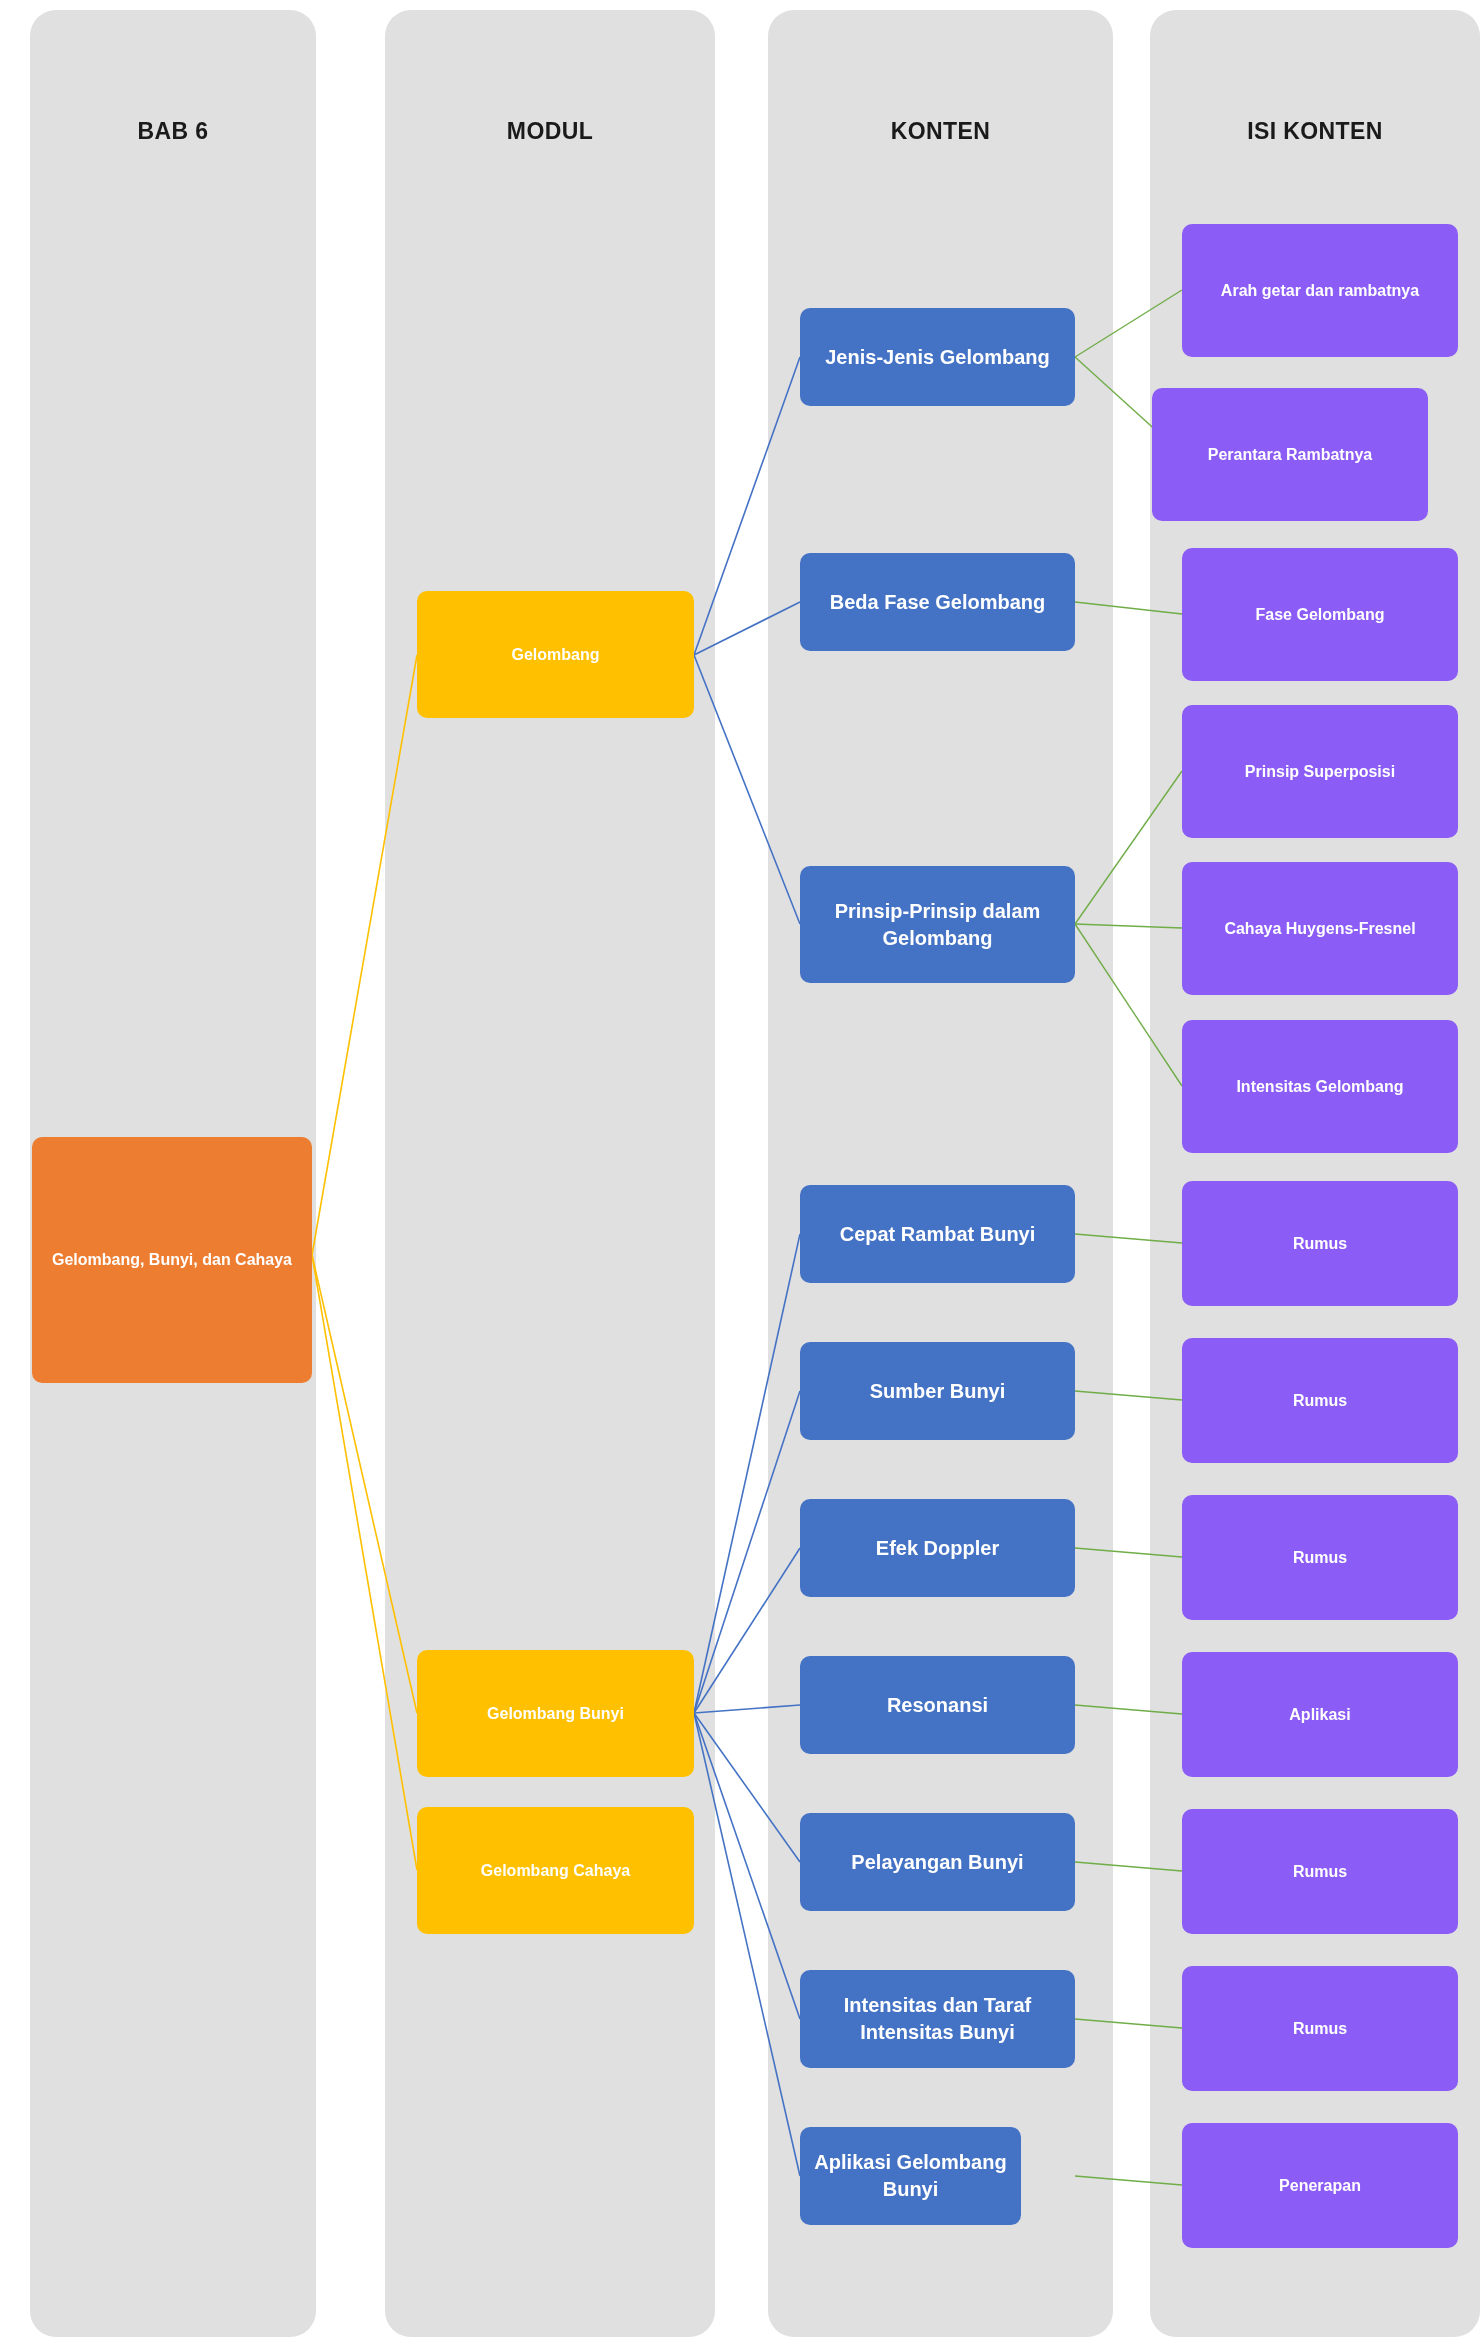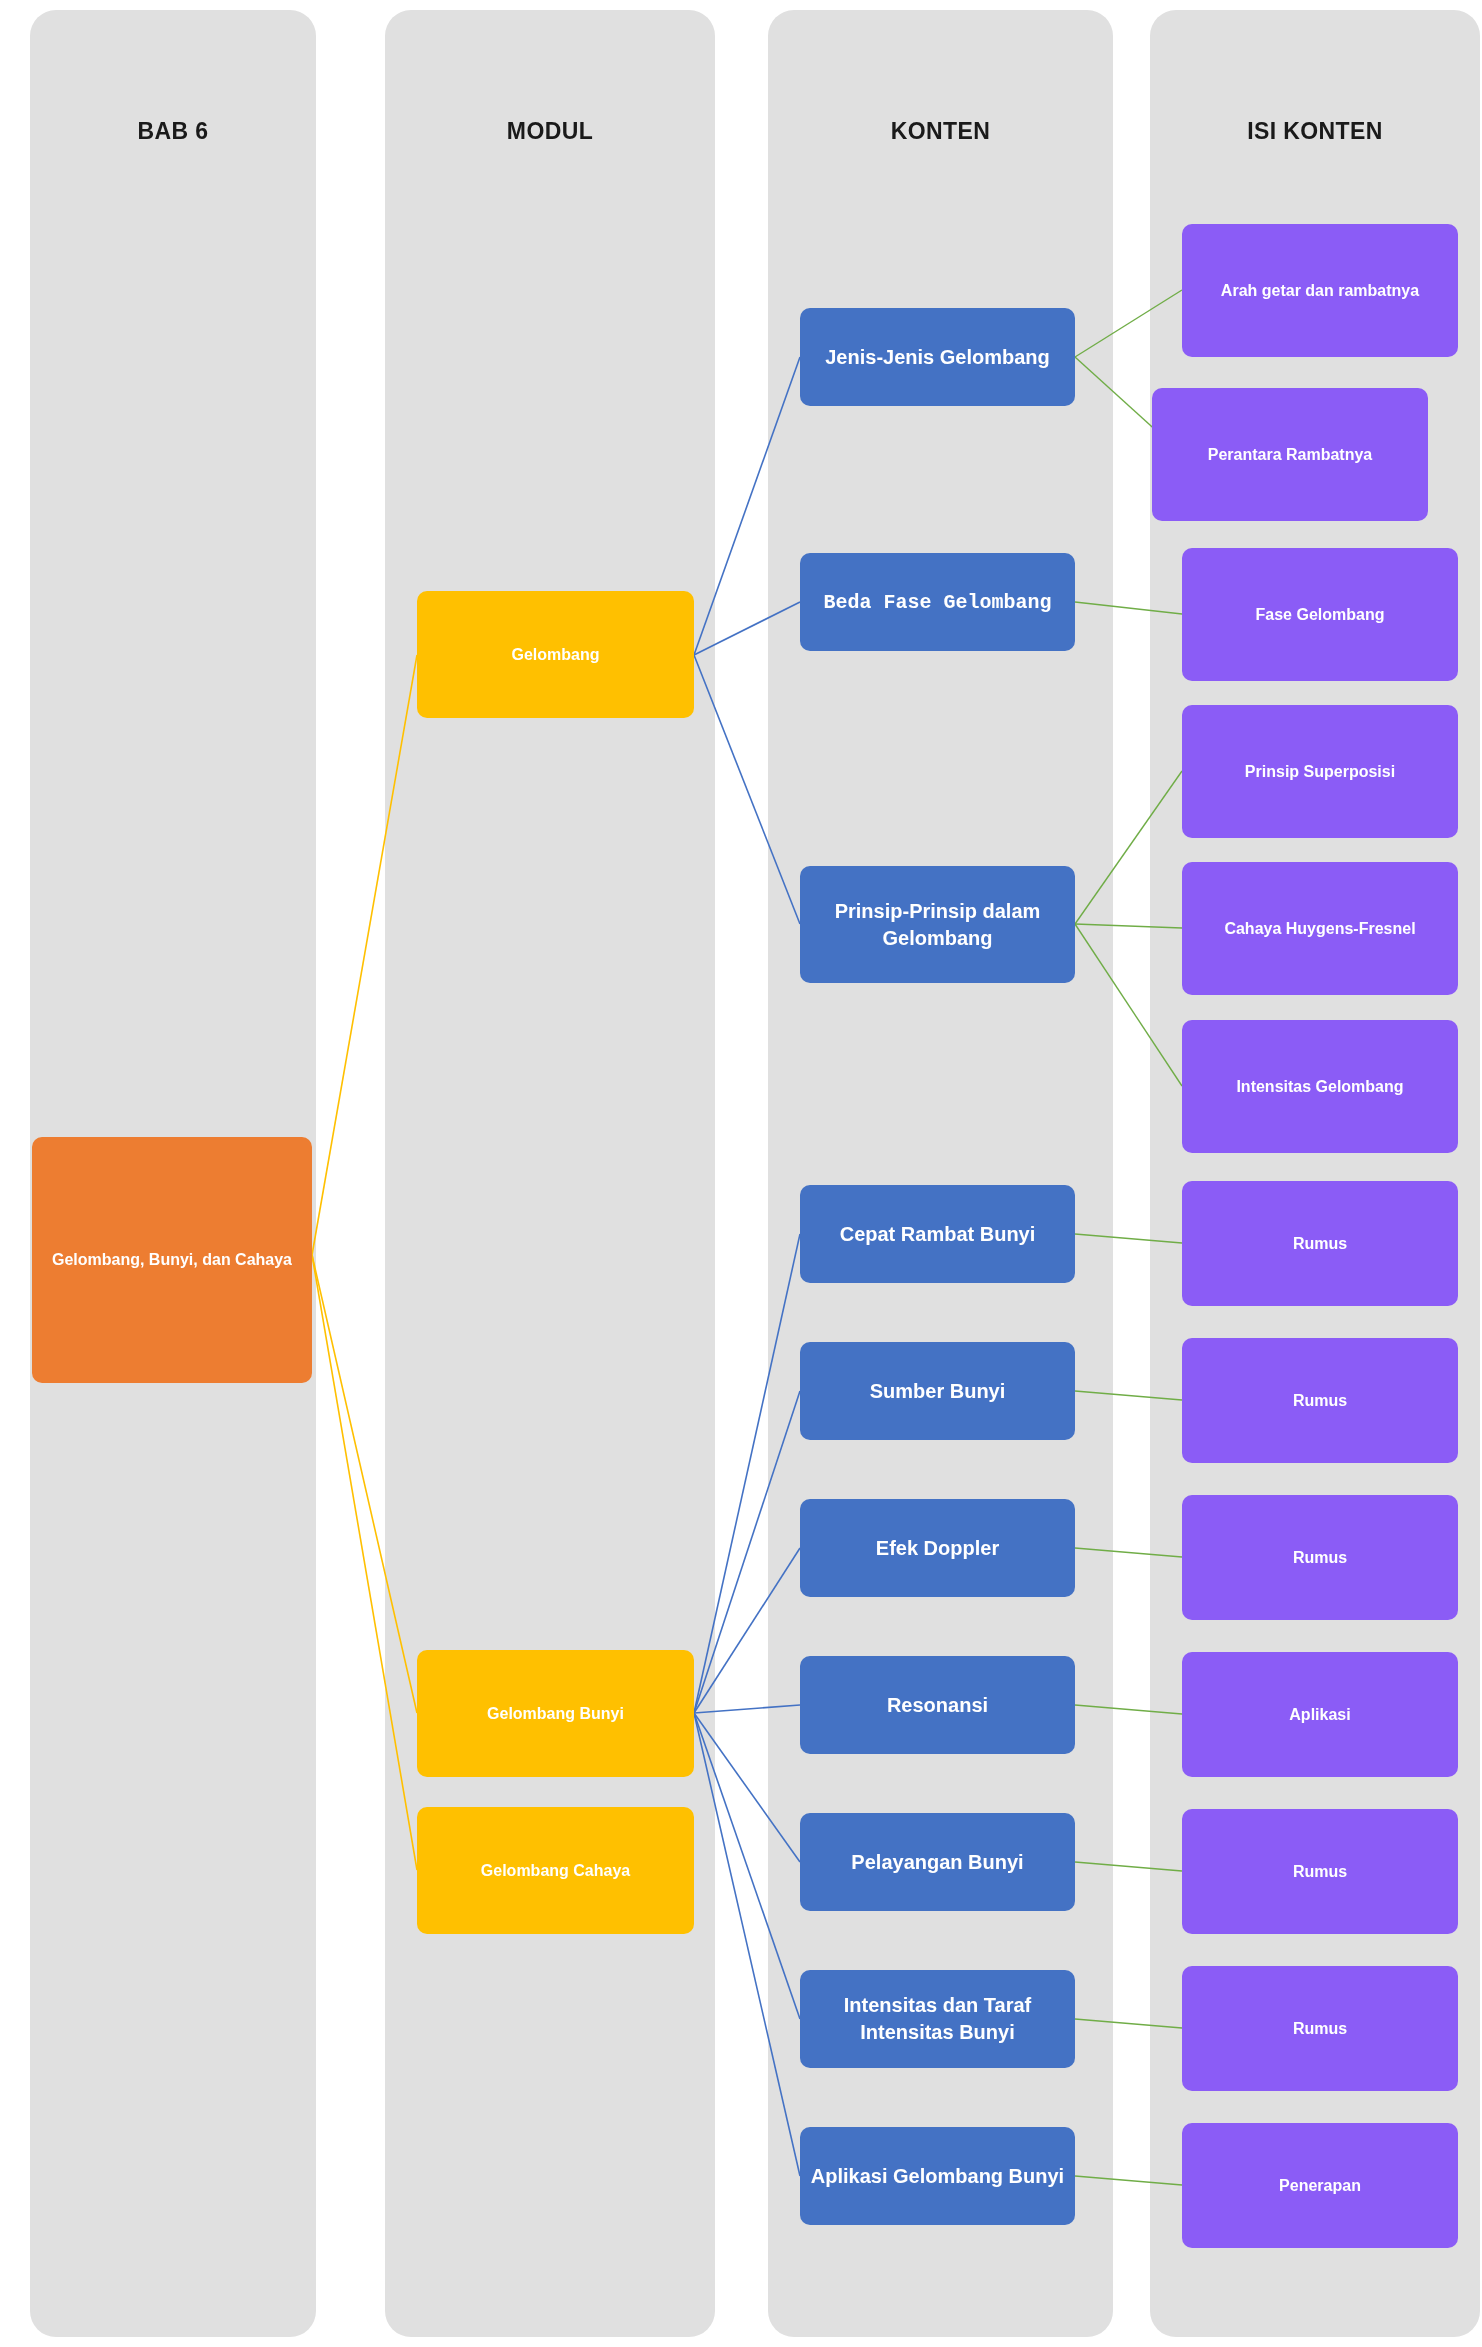--- a/index.html
+++ b/index.html
@@ -100,29 +100,29 @@
       <path d="M1075,1862 L1182,1871" stroke="#70ad47" stroke-width="1.4" fill="none"></path>
       <path d="M1075,2019 L1182,2028" stroke="#70ad47" stroke-width="1.4" fill="none"></path>
       <path d="M1075,2176 L1182,2185" stroke="#70ad47" stroke-width="1.4" fill="none"></path>
     </svg>
   <div id="nodes">
       <div class="node node-bab" style="left: 32px; top: 1137px; width: 280px; height: 246px; text-align: center;">Gelombang,  Bunyi, dan Cahaya</div>
       <div class="node node-modul" style="left: 417px; top: 591px; width: 277px; height: 127px;">Gelombang</div>
       <div class="node node-modul" style="left: 417px; top: 1650px; width: 277px; height: 127px;">Gelombang  Bunyi</div>
       <div class="node node-modul" style="left: 417px; top: 1807px; width: 277px; height: 127px;">Gelombang  Cahaya</div>
       <div class="node node-konten" style="left: 800px; top: 308px; width: 275px; height: 98px;">Jenis-Jenis Gelombang</div>
-      <div class="node node-konten" style="left: 800px; top: 553px; width: 275px; height: 98px; font-family: Liberation Mono, monospace;">Beda Fase Gelombang</div>
+      <div class="node node-konten" style="left: 800px; top: 553px; width: 275px; height: 98px;">Beda Fase Gelombang</div>
       <div class="node node-konten" style="left: 800px; top: 866px; width: 275px; height: 117px;">Prinsip-Prinsip  dalam Gelombang</div>
       <div class="node node-konten" style="left: 800px; top: 1185px; width: 275px; height: 98px;">Cepat Rambat Bunyi</div>
       <div class="node node-konten" style="left: 800px; top: 1342px; width: 275px; height: 98px;">Sumber Bunyi</div>
       <div class="node node-konten" style="left: 800px; top: 1499px; width: 275px; height: 98px;">Efek Doppler</div>
       <div class="node node-konten" style="left: 800px; top: 1656px; width: 275px; height: 98px;">Resonansi</div>
       <div class="node node-konten" style="left: 800px; top: 1813px; width: 275px; height: 98px;">Pelayangan Bunyi</div>
       <div class="node node-konten" style="left: 800px; top: 1970px; width: 275px; height: 98px;">Intensitas dan Taraf Intensitas Bunyi</div>
-      <div class="node node-konten" style="left: 800px; top: 2127px; width: 275px; height: 98px;">Aplikasi Gelombang Bunyi</div>
+      <div class="node node-konten" style="left: 800px; top: 2127px; width: 221px; height: 98px;">Aplikasi Gelombang Bunyi</div>
       <div class="node node-isi" style="left: 1182px; top: 224px; width: 276px; height: 133px;">Arah getar dan rambatnya</div>
       <div class="node node-isi" style="left: 1112px; top: 388px; width: 276px; height: 133px; margin-left: 40px;">Perantara Rambatnya</div>
       <div class="node node-isi" style="left: 1182px; top: 548px; width: 276px; height: 133px;">Fase Gelombang</div>
       <div class="node node-isi" style="left: 1182px; top: 705px; width: 276px; height: 133px;">Prinsip  Superposisi</div>
       <div class="node node-isi" style="left: 1182px; top: 862px; width: 276px; height: 133px;">Cahaya  Huygens-Fresnel</div>
       <div class="node node-isi" style="left: 1182px; top: 1020px; width: 276px; height: 133px;">Intensitas Gelombang</div>
       <div class="node node-isi" style="left: 1182px; top: 1181px; width: 276px; height: 125px;">Rumus</div>
       <div class="node node-isi" style="left: 1182px; top: 1338px; width: 276px; height: 125px;">Rumus</div>
       <div class="node node-isi" style="left: 1182px; top: 1495px; width: 276px; height: 125px;">Rumus</div>
       <div class="node node-isi" style="left: 1182px; top: 1652px; width: 276px; height: 125px;">Aplikasi</div>

